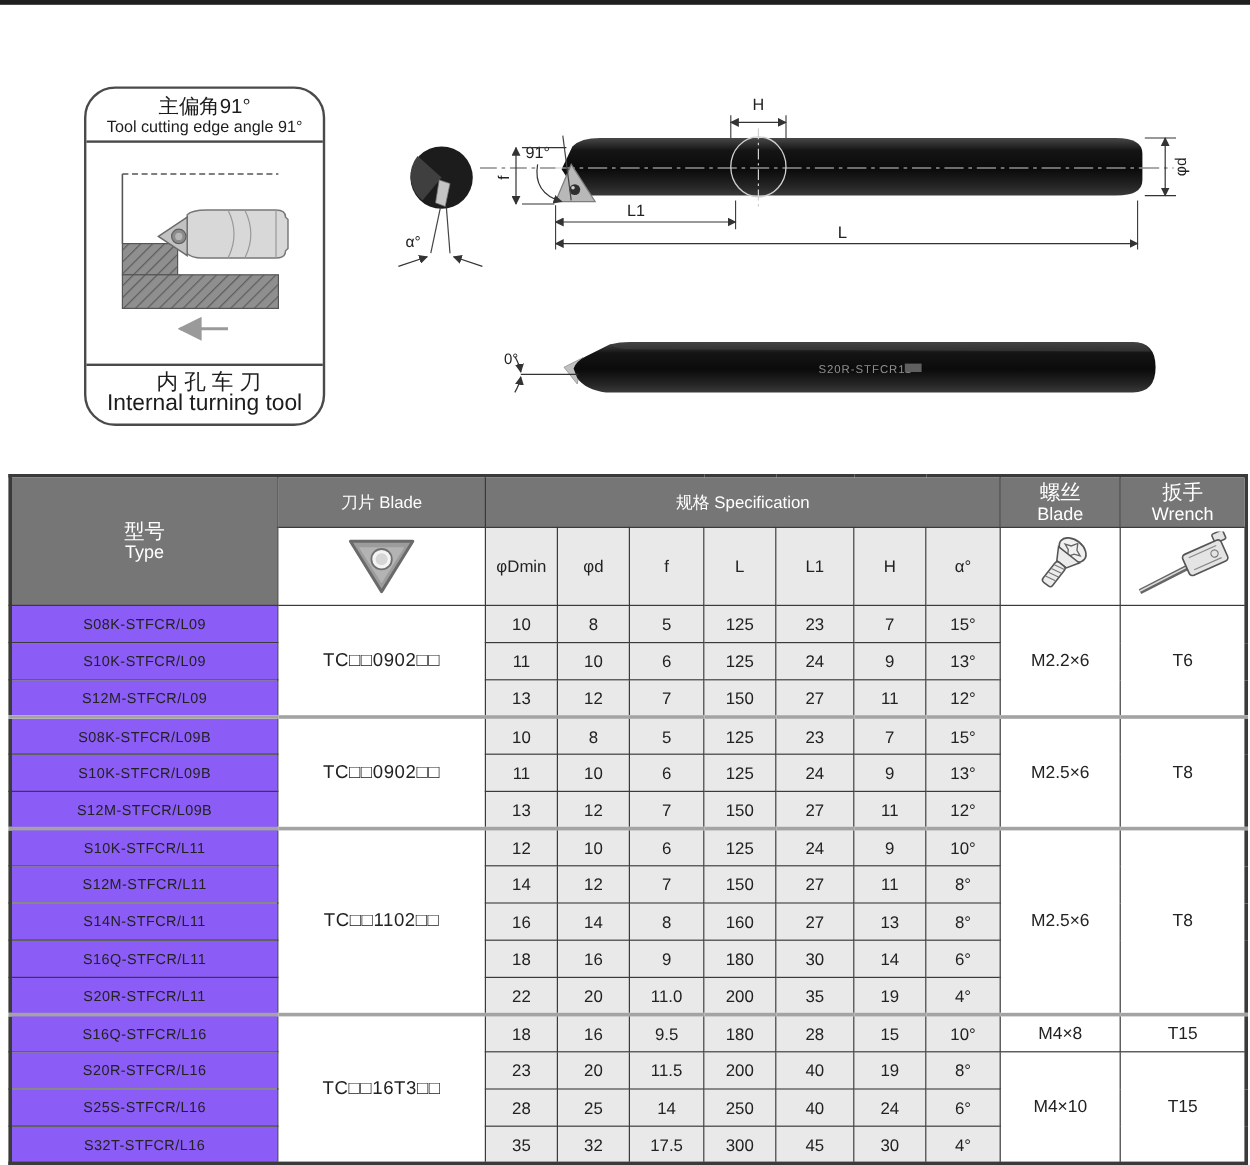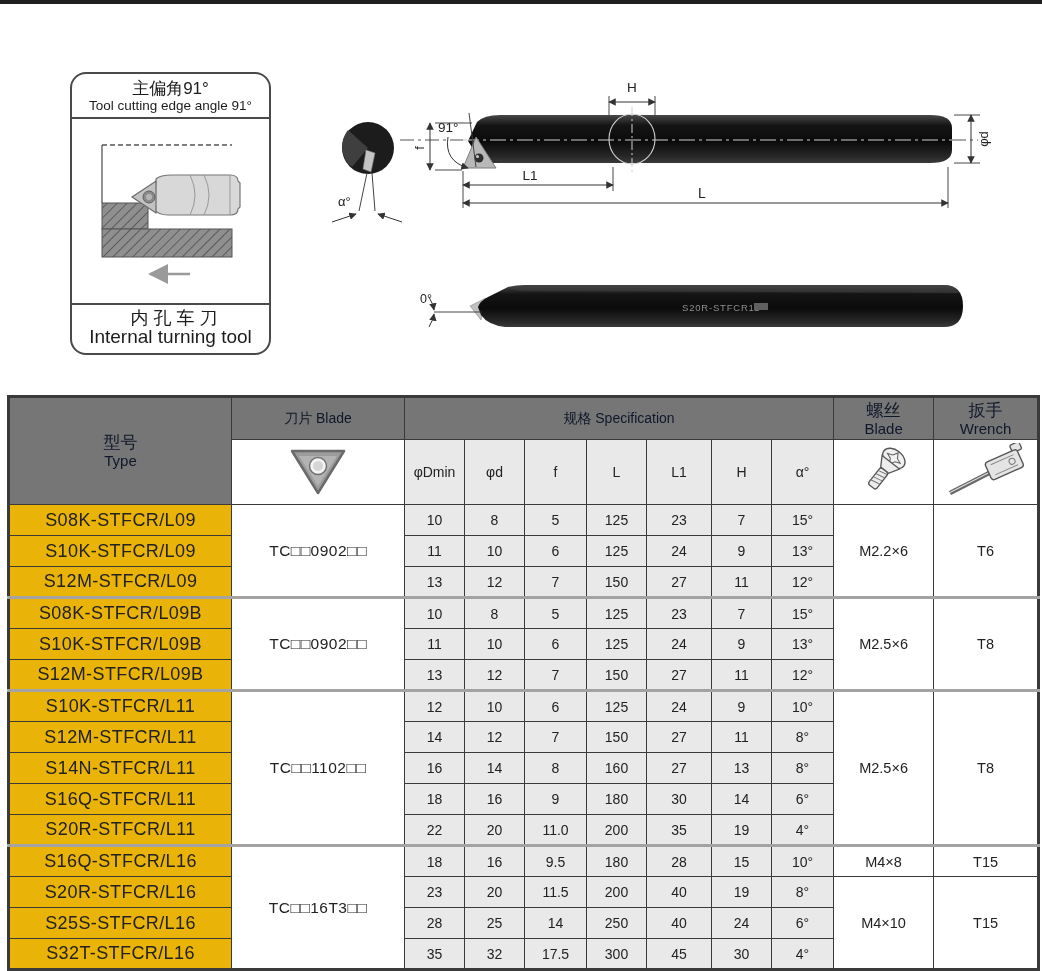--- a/index.html
+++ b/index.html
@@ -7,45 +7,45 @@
         font-family:"Liberation Sans","DejaVu Sans",sans-serif;color:#1c1c1c;}
   .top-strip{position:absolute;top:0;left:0;width:1042px;height:4px;background:#1f1f1f;}
 
   
   .title{position:absolute;left:74px;top:13px;display:flex;align-items:center;}
   .title .sq{width:22px;height:22px;background:#8a8a8a;margin-right:3px;}
   .title .txt{font-size:31px;font-weight:bold;letter-spacing:1px;color:#111;}
 
   
   .info-box{position:absolute;left:70px;top:72px;width:201px;height:283px;box-sizing:border-box;
-            border:2px solid #4a4a4a;border-radius:16px;background:#fff;}
+            border:2px solid #4a4a4a;border-radius:26px;background:#fff;}
   .ib-top{border-bottom:2px solid #4a4a4a;text-align:center;padding:5px 2px 4px 2px;}
   .ib-top .cn{font-size:17px;line-height:19px;}
   .ib-top .en{font-size:13.5px;line-height:15px;}
   .ib-mid{height:184px;position:relative;}
   .ib-bottom{border-top:2px solid #4a4a4a;text-align:center;padding-top:3px;}
   .ib-bottom .cn{font-size:18px;letter-spacing:5px;line-height:21px;padding-left:12px;}
   .ib-bottom .en{font-size:19px;line-height:16px;}
 
   .drawing{position:absolute;left:330px;top:75px;}
 
   
   .spec-wrap{position:absolute;left:7px;top:395px;}
   table.spec{border-collapse:collapse;table-layout:fixed;width:1030px;font-size:14px;color:#222;
              border:3px solid #3a3a3a;}
   table.spec th,table.spec td{border:1.5px solid #3a3a3a;text-align:center;vertical-align:middle;
              padding:0;overflow:hidden;}
-  .hdark{background:#767676;color:#0f172a;font-weight:normal;}
+  .hdark{background:#767676;color:#ffffff;font-weight:normal;}
   .hdark .cn{font-size:17px;line-height:19px;}
   .hdark .en{font-size:15px;line-height:17px;}
   tr.hrowA{height:43px;} tr.hrowB{height:65px;}
   .cell-sub{background:#e9e9e9;font-size:14px;}
   .cell-icon{background:#fff;}
   tr.drow{height:31px;}
-  .cell-type{background:#eab308;font-size:18px;letter-spacing:.4px;}
+  .cell-type{background:#8b5cf6;font-size:12px;letter-spacing:.4px;}
   .cell-val{background:#e9e9e9;}
   .cell-blade{background:#fff;font-size:15.5px;letter-spacing:.5px;}
   .cell-fast{background:#fff;font-size:14.5px;}
   tr.group-start td{border-top:3px solid #a3a3a3;text-align:center;}
 </style>
 </head>
 <body>
 
 <div class="page">
   <div class="top-strip"></div>

